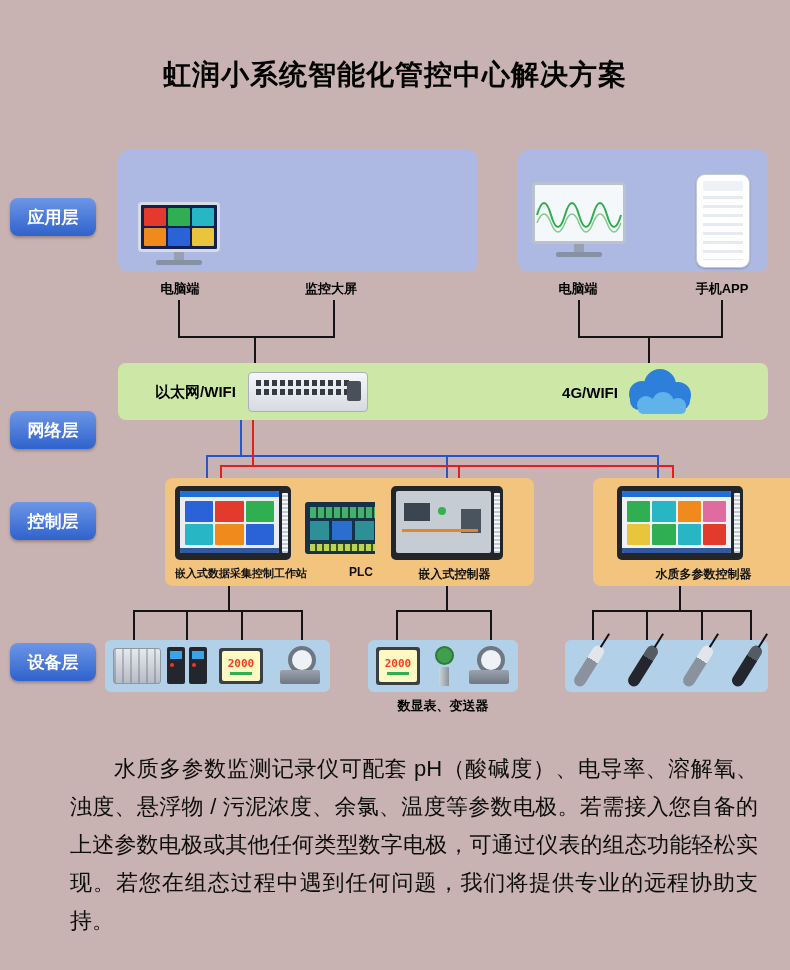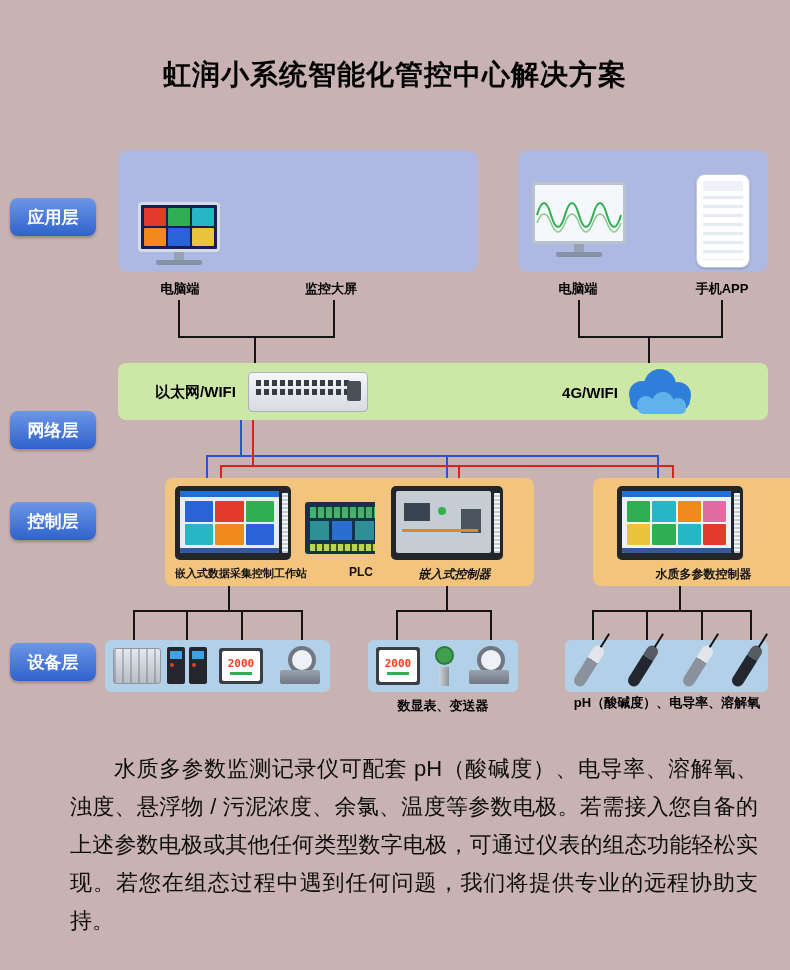--- a/index.html
+++ b/index.html
@@ -97,21 +97,21 @@
 
   
   .plc-small{position:absolute;width:46px;height:34px;border:1px solid #8e96a1;border-radius:3px;
      background:repeating-linear-gradient(90deg,rgba(92,102,114,.35) 0 2px,transparent 2px 8px),
                 linear-gradient(180deg,#e6e9ee,#b6bcc5);}
   .drive{width:18px;height:37px;background:#23272d;border-radius:2px;position:relative;}
   .drive:before{content:"";position:absolute;top:4px;left:3px;right:3px;height:8px;background:#3ba3e8;}
   .drive:after{content:"";position:absolute;top:16px;left:3px;width:4px;height:4px;background:#e23b2e;border-radius:50%;}
   .drives{position:absolute;display:flex;gap:4px;}
   .meter{position:absolute;background:#3a3f45;border-radius:3px;padding:3px;box-sizing:border-box;}
-  .meter-screen{background:#ffffff;width:100%;height:100%;border-radius:2px;display:flex;flex-direction:column;
+  .meter-screen{background:#fef9c3;width:100%;height:100%;border-radius:2px;display:flex;flex-direction:column;
      align-items:center;justify-content:center;}
   .meter-val{color:#ff3a1a;font-family:"DejaVu Sans Mono","Liberation Mono",monospace;font-size:11px;font-weight:bold;line-height:1;}
   .meter-sub{width:60%;height:3px;background:#2fae52;margin-top:3px;}
   .tx{position:absolute;width:46px;height:40px;}
   .tx-dial{position:absolute;left:11px;top:0;width:20px;height:20px;border-radius:50%;background:#eef1f5;border:4px solid #6f7782;}
   .tx-body{position:absolute;left:3px;top:24px;width:40px;height:14px;background:linear-gradient(180deg,#9aa2ad,#6f7782);border-radius:2px;}
   .tx2{position:absolute;width:24px;height:40px;}
   .tx2-cap{width:15px;height:15px;border-radius:50%;background:#3f9f4e;border:2px solid #2d7a3a;margin:0 auto;}
   .tx2-body{width:10px;height:19px;background:linear-gradient(90deg,#cfd4da,#8c939d);margin:2px auto 0;}
   .probe{position:absolute;width:12px;height:46px;border-radius:6px;transform:rotate(32deg);
@@ -264,21 +264,21 @@
           <i class="pm2"></i>
           <i class="pm1"></i>
           <i class="pm3"></i>
         </div>
       <div class="plc-bot"></div>
     </div>
     <div class="ctrl-name" style="left:0;top:88px;width:152px;font-size:11px;">嵌入式数据采集控制工作站</div>
     <div class="ctrl-name" style="left:152px;top:87px;width:88px;font-size:12px;">PLC</div>
   </div>
 
-  <div class="ctrl-box" style="left:375px;width:159px;font-style:italic;">
+  <div class="ctrl-box" style="left:375px;width:159px;">
     <div class="cd" style="left:16px;top:8px;width:112px;height:74px;">
       <div class="cd-screen scr2">
         <div class="mimic-a"></div>
           <div class="mimic-b"></div>
           <div class="mimic-dot"></div>
           <div class="mimic-line"></div>
       </div>
     </div>
     <div class="ctrl-name" style="left:0;top:88px;width:100%;font-size:12px;">嵌入式控制器</div>
   </div>
@@ -356,17 +356,16 @@
   </div>
 
   <div class="dev-box" style="left:565px;width:203px;">
     <div class="probe" style="left:18px;top:3px;"></div>
     <div class="probe dark" style="left:72px;top:3px;"></div>
     <div class="probe" style="left:127px;top:3px;"></div>
     <div class="probe dark" style="left:176px;top:3px;"></div>
   </div>
 
   <div class="caption" style="left:368px;top:697px;width:150px;">数显表、变送器</div>
-  <div class="caption" style="left:558px;top:694px;width:218px;">pH（酸碱度）、电导率、溶解氧</div>
 
   <div class="footer">水质多参数监测记录仪可配套 pH（酸碱度）、电导率、溶解氧、浊度、悬浮物 / 污泥浓度、余氯、温度等参数电极。若需接入您自备的上述参数电极或其他任何类型数字电极，可通过仪表的组态功能轻松实现。若您在组态过程中遇到任何问题，我们将提供专业的远程协助支持。</div>
 
 </div>
 
 </body></html>

